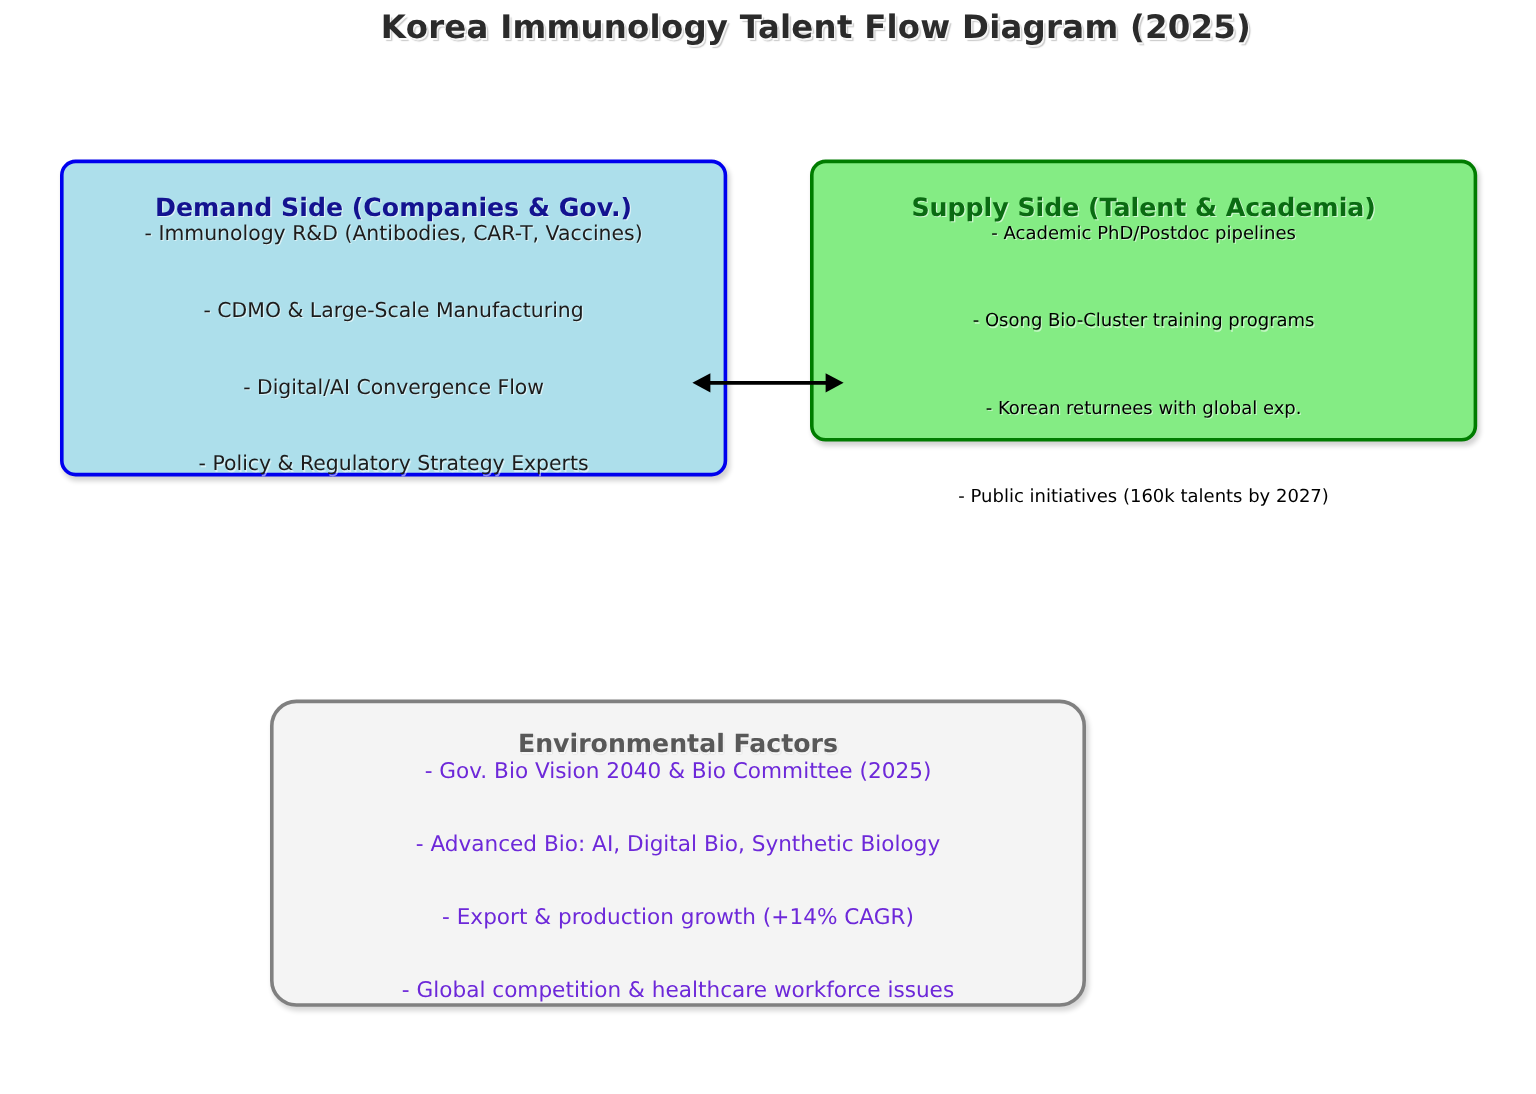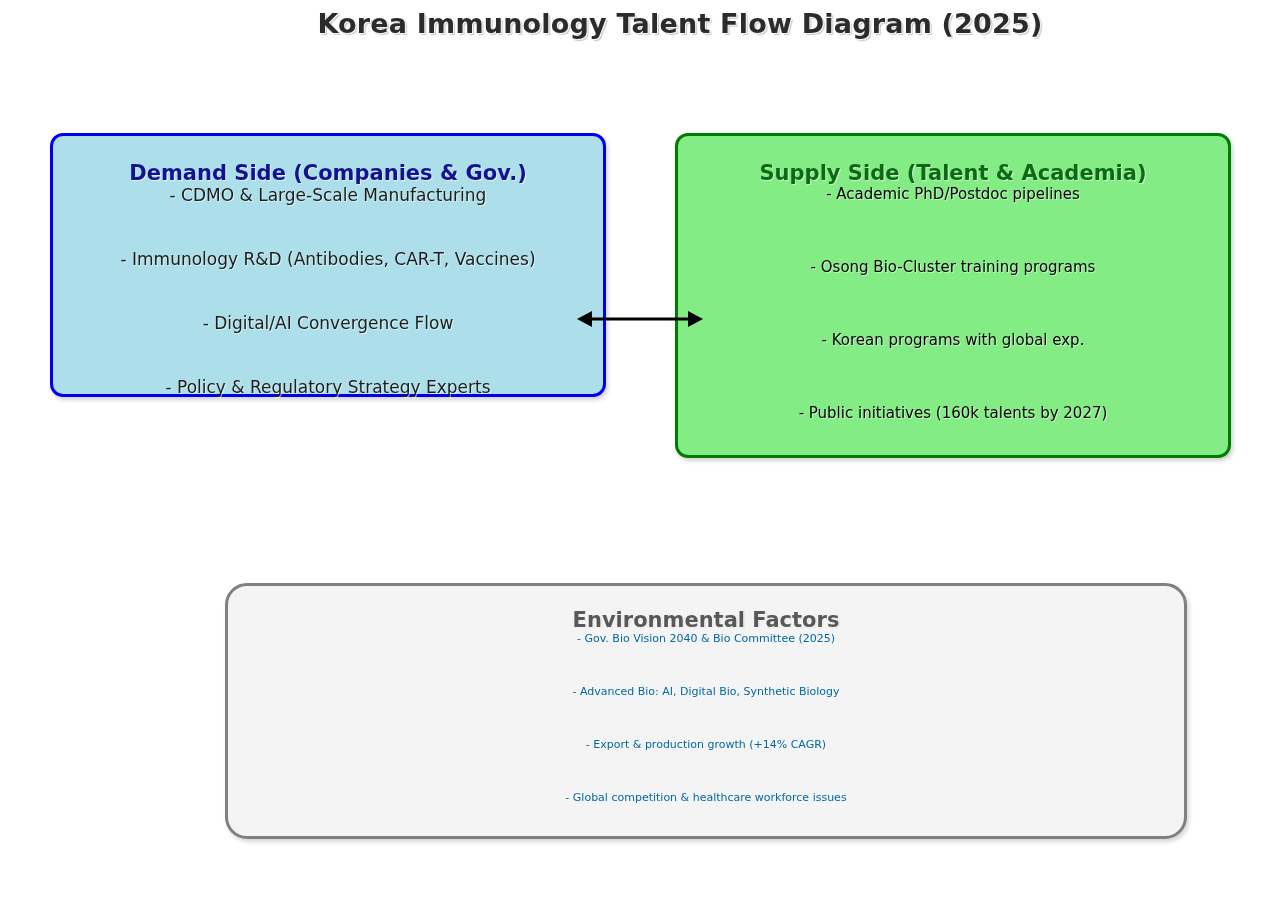--- a/index.html
+++ b/index.html
@@ -79,21 +79,21 @@
     text-shadow: 1px 1px 0 rgba(255,255,255,0.55);
   }
   .panel-demand .panel-line:nth-of-type(1) { margin-top: 42px; }
   .panel-demand .panel-line + .panel-line { margin-top: 44px; }
 
   
   .panel-supply {
     left: 675px;
     top: 133px;
     width: 556px;
-    height: 325px;
+    height: 235px;
     background: #84ec84;
     border: 3px solid #007c00;
     border-radius: 13px;
     box-shadow: 2px 3px 4px rgba(0,0,0,0.18);
     padding: 20px 14px 14px 14px;
   }
   .panel-supply .panel-title {
     color: #0a6b12;
     font-size: 21px;
     text-shadow: 1px 1px 0 rgba(255,255,255,0.6);
@@ -104,37 +104,37 @@
     font-size: 15px;
     text-shadow: 1px 1px 0 rgba(255,255,255,0.55);
   }
   .panel-supply .panel-line:nth-of-type(1) { margin-top: 42px; }
   .panel-supply .panel-line + .panel-line { margin-top: 55px; }
 
   
   .panel-environment {
     left: 225px;
     top: 583px;
-    width: 962px;
+    width: 680px;
     height: 256px;
     background: #f4f4f4;
     border: 3px solid #808080;
     border-radius: 22px;
     box-shadow: 2px 3px 4px rgba(0,0,0,0.16);
     padding: 18px 14px 14px 14px;
   }
   .panel-environment .panel-title {
     color: #585858;
     font-size: 21px;
     text-shadow: 1px 1px 0 rgba(255,255,255,0.85), 1px 1px 1px rgba(0,0,0,0.25);
     margin-top: 4px;
   }
   .panel-environment .panel-line {
-    color: #0369a1;
-    font-size: 11px;
+    color: #6d28d9;
+    font-size: 18px;
   }
   .panel-environment .panel-line:nth-of-type(1) { margin-top: 28px; }
   .panel-environment .panel-line + .panel-line { margin-top: 40px; }
 
   
   .connector {
     position: absolute;
     left: 575px;
     top: 300px;
     width: 130px;
@@ -143,31 +143,31 @@
 </style>
 </head>
 <body>
 
 <div class="canvas">
 
   <div class="title">Korea Immunology Talent Flow Diagram (2025)</div>
 
   <div class="panel panel-demand">
     <div class="panel-title">Demand Side (Companies &amp; Gov.)</div>
+    <div class="panel-line">- Immunology R&amp;D (Antibodies, CAR-T, Vaccines)</div>
     <div class="panel-line">- CDMO &amp; Large-Scale Manufacturing</div>
-    <div class="panel-line">- Immunology R&amp;D (Antibodies, CAR-T, Vaccines)</div>
     <div class="panel-line">- Digital/AI Convergence Flow</div>
     <div class="panel-line">- Policy &amp; Regulatory Strategy Experts</div>
   </div>
 
   <div class="panel panel-supply">
     <div class="panel-title">Supply Side (Talent &amp; Academia)</div>
     <div class="panel-line">- Academic PhD/Postdoc pipelines</div>
     <div class="panel-line">- Osong Bio-Cluster training programs</div>
-    <div class="panel-line">- Korean programs with global exp.</div>
+    <div class="panel-line">- Korean returnees with global exp.</div>
     <div class="panel-line">- Public initiatives (160k talents by 2027)</div>
   </div>
 
   <div class="connector">
     <svg width="130" height="38" viewBox="0 0 130 38">
       <line x1="14" y1="19" x2="116" y2="19" stroke="#000000" stroke-width="3.2"></line>
       <polygon points="2,19 17,11 17,27" fill="#000000"></polygon>
       <polygon points="128,19 113,11 113,27" fill="#000000"></polygon>
     </svg>
   </div>

